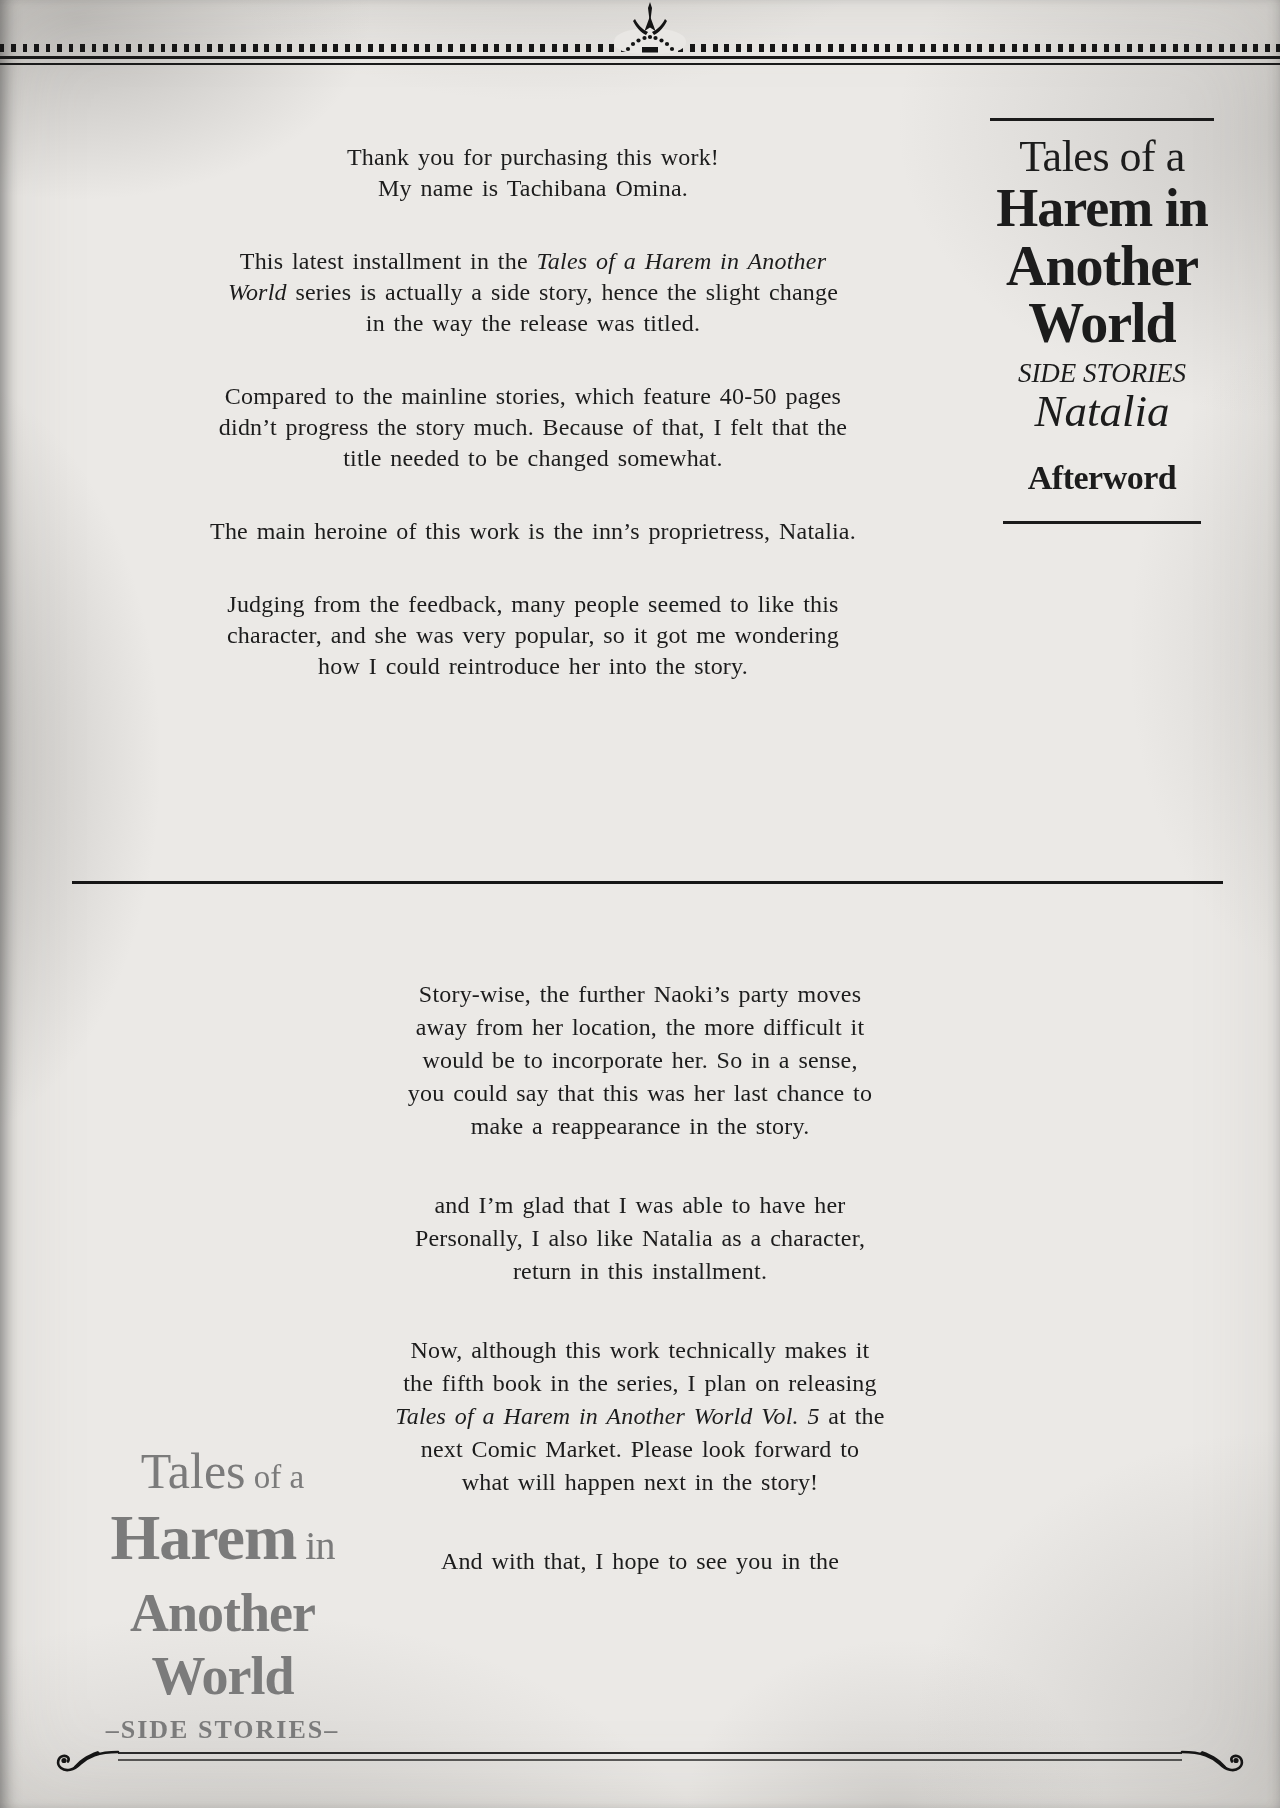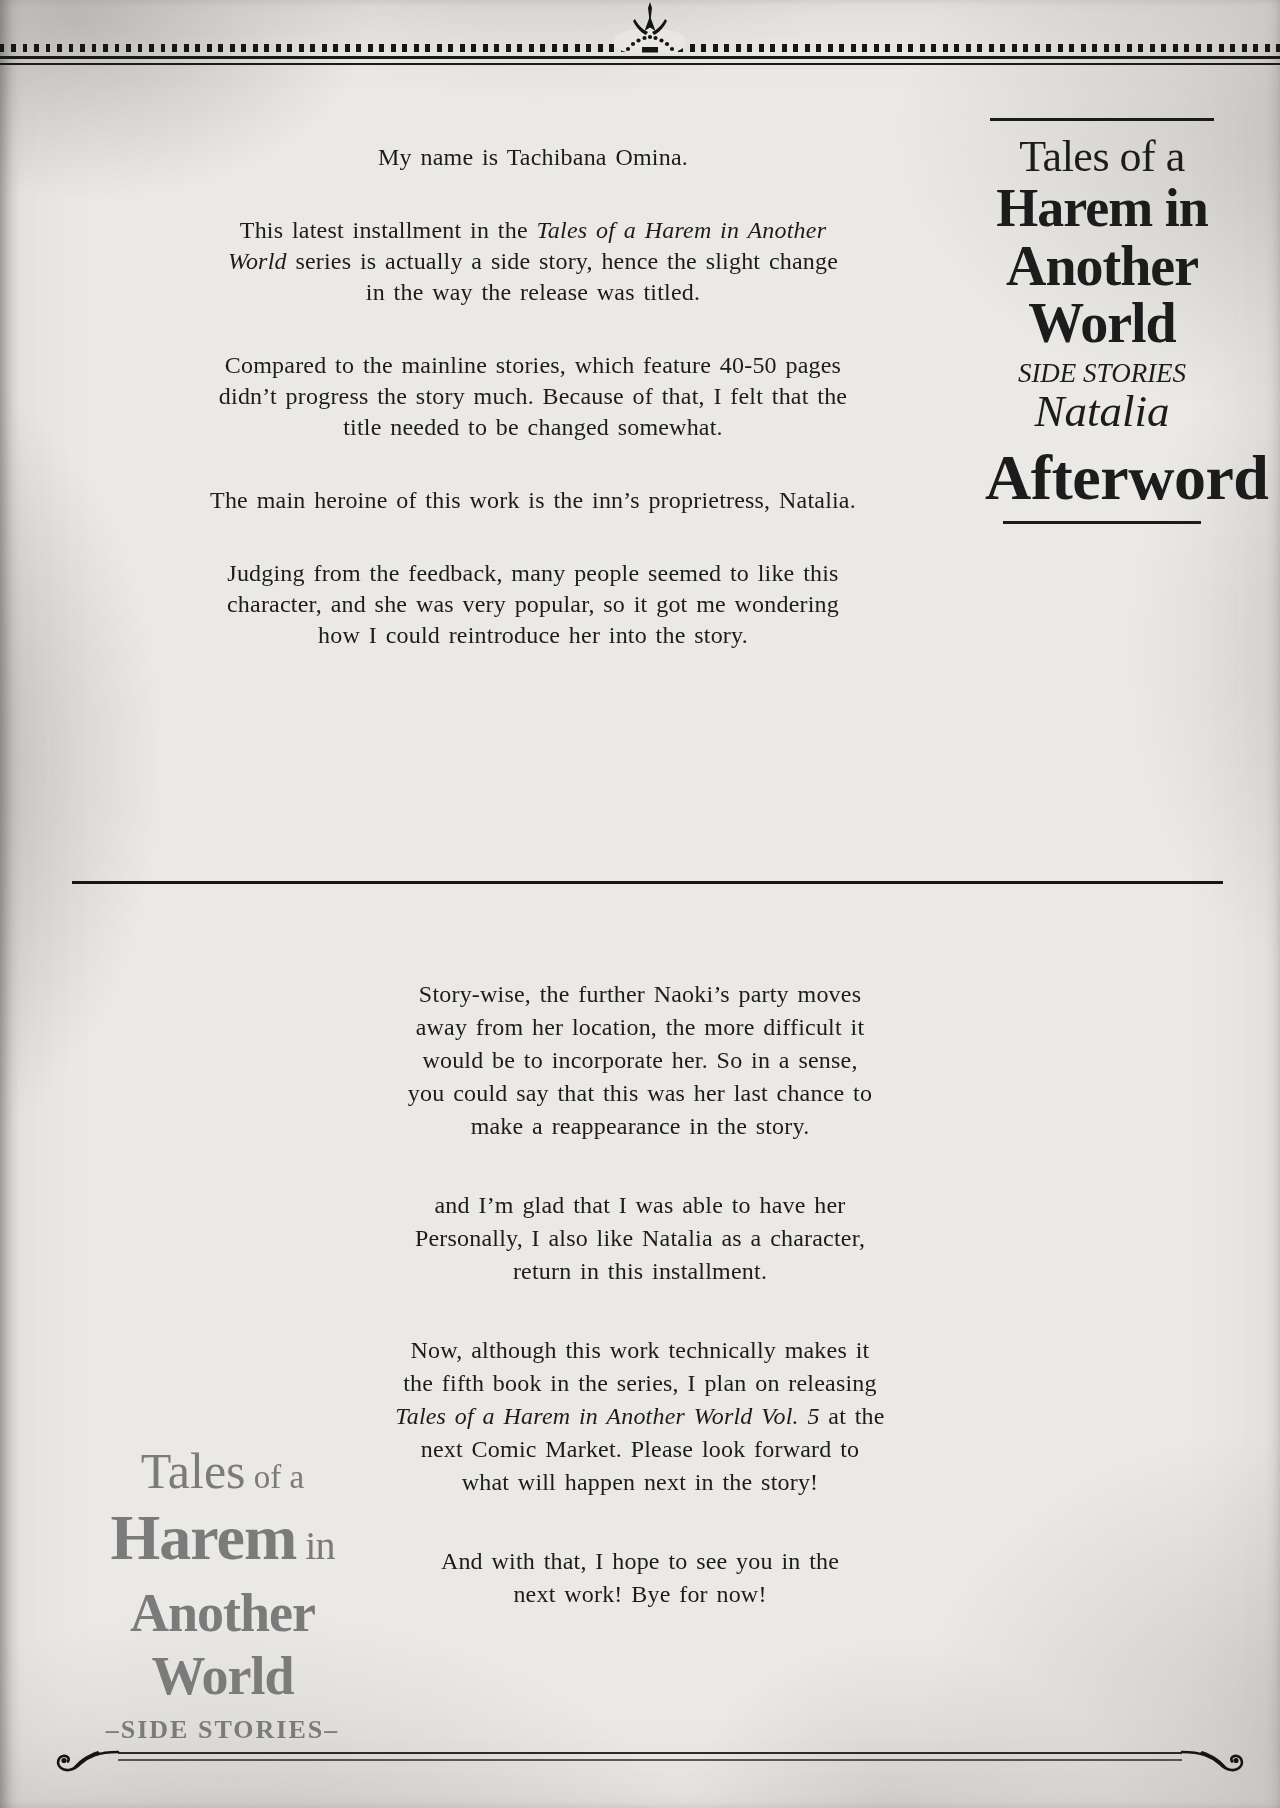--- a/index.html
+++ b/index.html
@@ -48,21 +48,21 @@
   }
   .title-block .rule{height:3px;background:#1b1b1b;margin:0 auto;}
   .title-block .rule.r1{width:224px;}
   .title-block .rule.r2{width:198px;margin-top:17px;}
   .tb-l1{font-size:44px;line-height:46px;margin-top:13px;}
   .tb-l2{font-size:54px;line-height:57px;font-weight:bold;letter-spacing:-1px;}
   .tb-l3{font-size:56px;line-height:58px;font-weight:bold;letter-spacing:-1px;}
   .tb-l4{font-size:56px;line-height:57px;font-weight:bold;letter-spacing:-1px;}
   .tb-sub{font-size:27px;line-height:29px;font-style:italic;margin-top:7px;letter-spacing:0;text-align:center;}
   .tb-char{font-size:45px;line-height:47px;font-style:italic;letter-spacing:0;}
-  .tb-after{font-size:64px;line-height:52px;font-weight:bold;margin-top:17px;letter-spacing:-.5px;}
+  .tb-after{font-size:34px;line-height:52px;font-weight:bold;margin-top:17px;letter-spacing:-.5px;}
 
   
   .col{position:absolute;text-align:center;font-size:24px;}
   .col .line{display:block;white-space:nowrap;}
   .col p{word-spacing:2.5px;letter-spacing:.2px;}
   .col-top{left:188px;top:142px;width:690px;line-height:31px;}
   .col-top p{margin:0 0 42px 0;}
   .col-bottom{left:340px;top:978px;width:600px;line-height:33px;}
   .col-bottom p{margin:0 0 46px 0;}
   .col p:last-child{margin-bottom:0;}
@@ -121,20 +121,21 @@
     <div class="tb-l3">Another</div>
     <div class="tb-l4">World</div>
     <div class="tb-sub">SIDE STORIES</div>
     <div class="tb-char">Natalia</div>
     <div class="tb-after">Afterword</div>
     <div class="rule r2"></div>
   </aside>
 
   <section class="col col-top">
       <p>
+        <span class="line"><span>Thank you for purchasing this work!</span></span>
         <span class="line"><span>My name is Tachibana Omina.</span></span>
       </p>
       <p>
         <span class="line"><span>This latest installment in the </span><em>Tales of a Harem in Another</em></span>
         <span class="line"><em>World</em><span> series is actually a side story, hence the slight change</span></span>
         <span class="line"><span>in the way the release was titled.</span></span>
       </p>
       <p>
         <span class="line"><span>Compared to the mainline stories, which feature 40-50 pages</span></span>
         <span class="line"><span>didn’t progress the story much. Because of that, I felt that the</span></span>
@@ -167,21 +168,20 @@
       </p>
       <p>
         <span class="line"><span>Now, although this work technically makes it</span></span>
         <span class="line"><span>the fifth book in the series, I plan on releasing</span></span>
         <span class="line"><em>Tales of a Harem in Another World Vol. 5</em><span> at the</span></span>
         <span class="line"><span>next Comic Market. Please look forward to</span></span>
         <span class="line"><span>what will happen next in the story!</span></span>
       </p>
       <p>
         <span class="line"><span>And with that, I hope to see you in the</span></span>
-        <span class="line"><span>next work! Bye for now!</span></span>
       </p>
     </section>
 
   <div class="logo">
     <div class="l1"><span class="lg">Tales</span><span class="sm"> of a</span></div>
     <div class="l2"><span class="lg">Harem</span><span class="sm"> in</span></div>
     <div class="l3">Another</div>
     <div class="l4">World</div>
     <div class="tagline">–SIDE STORIES–</div>
   </div>

